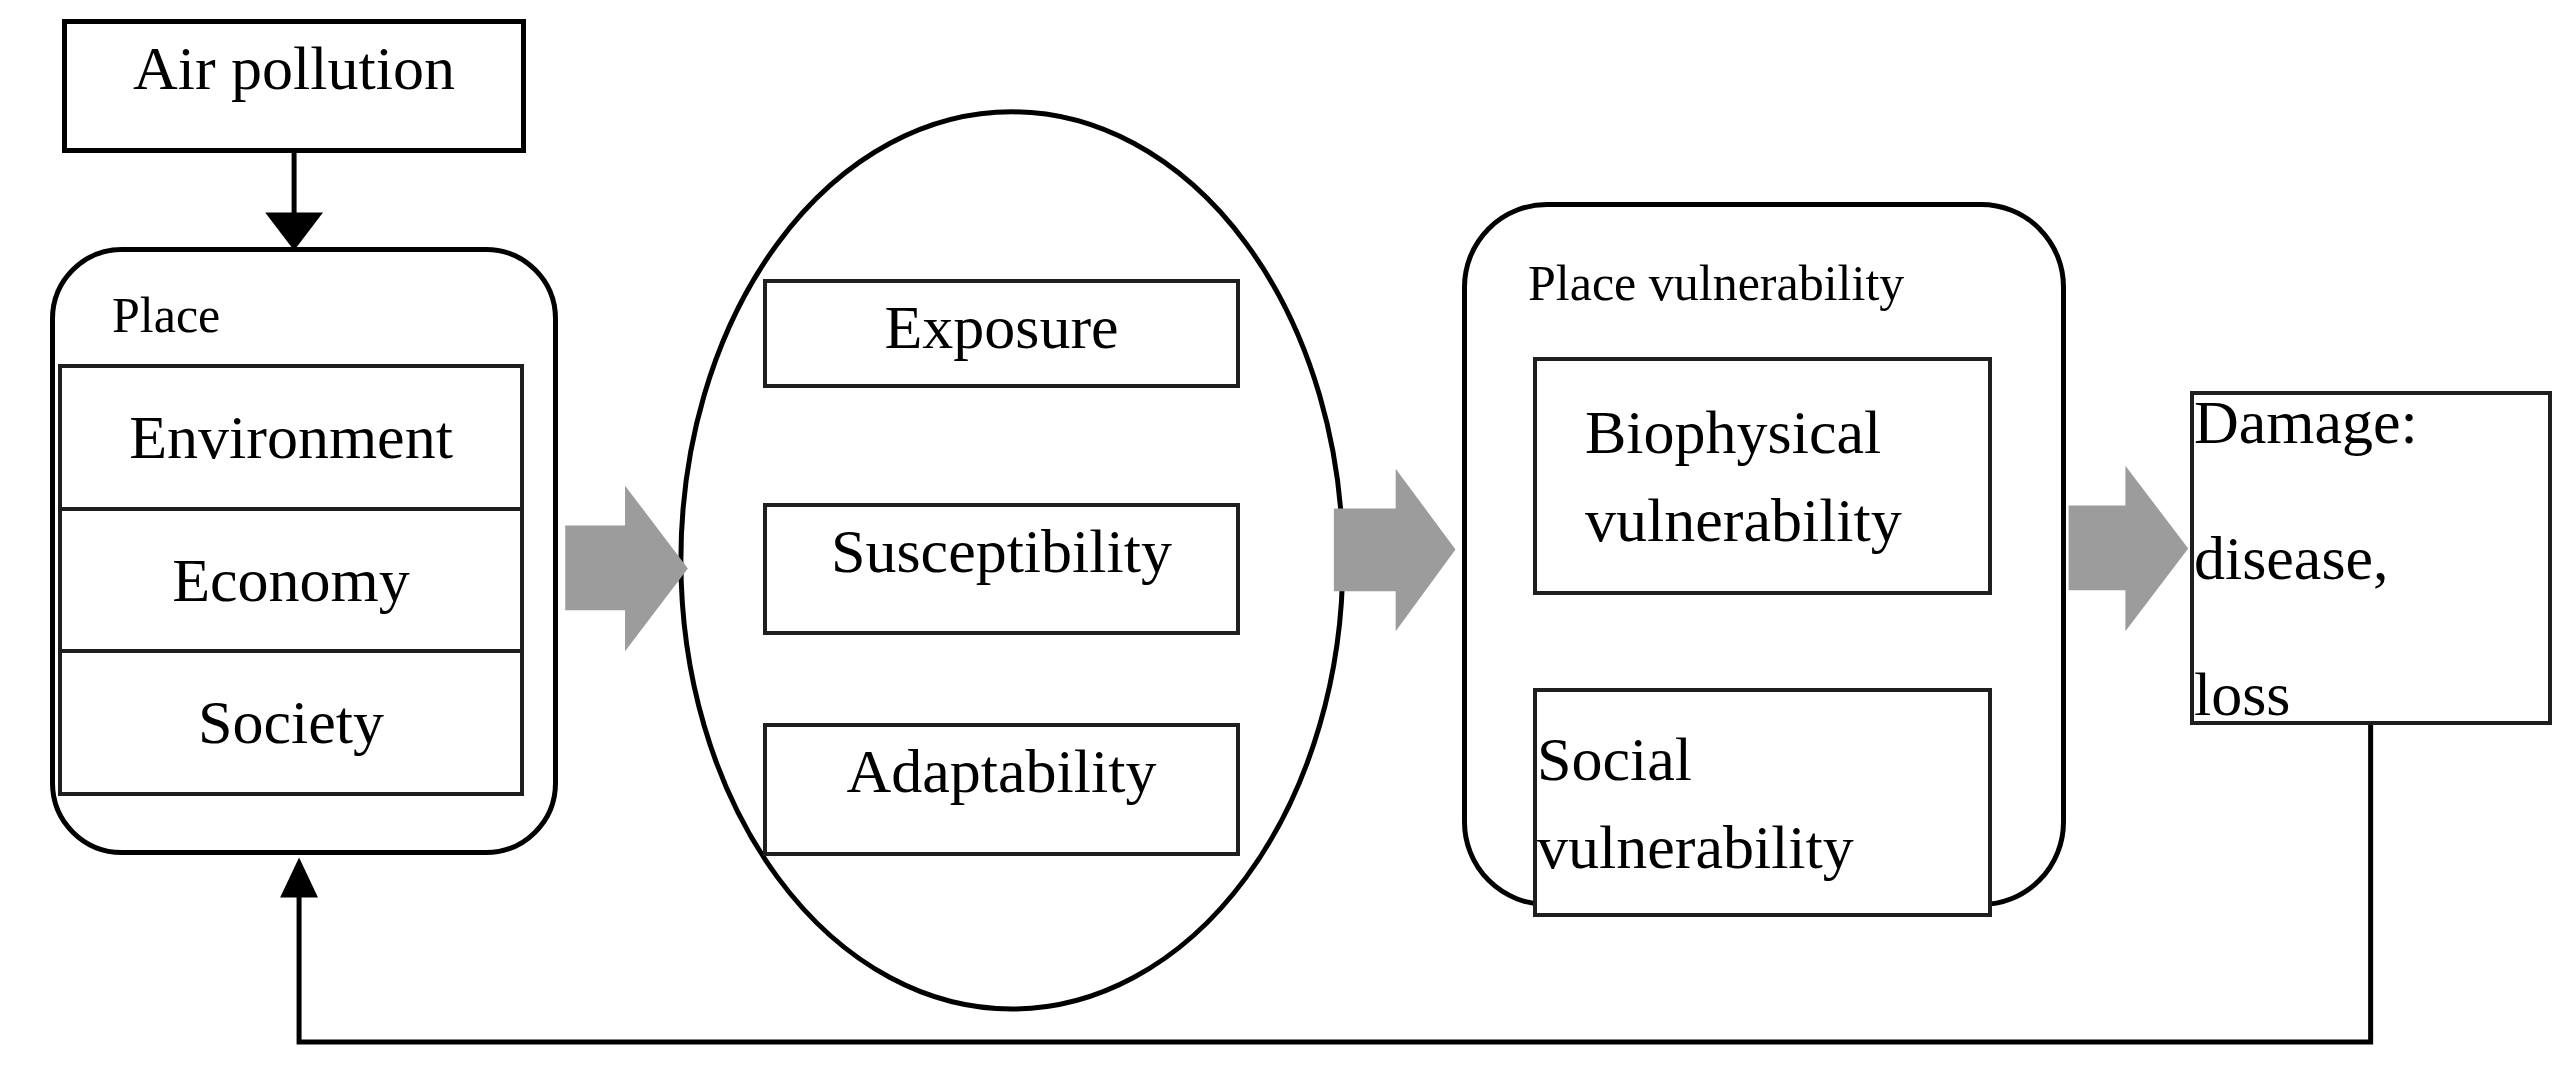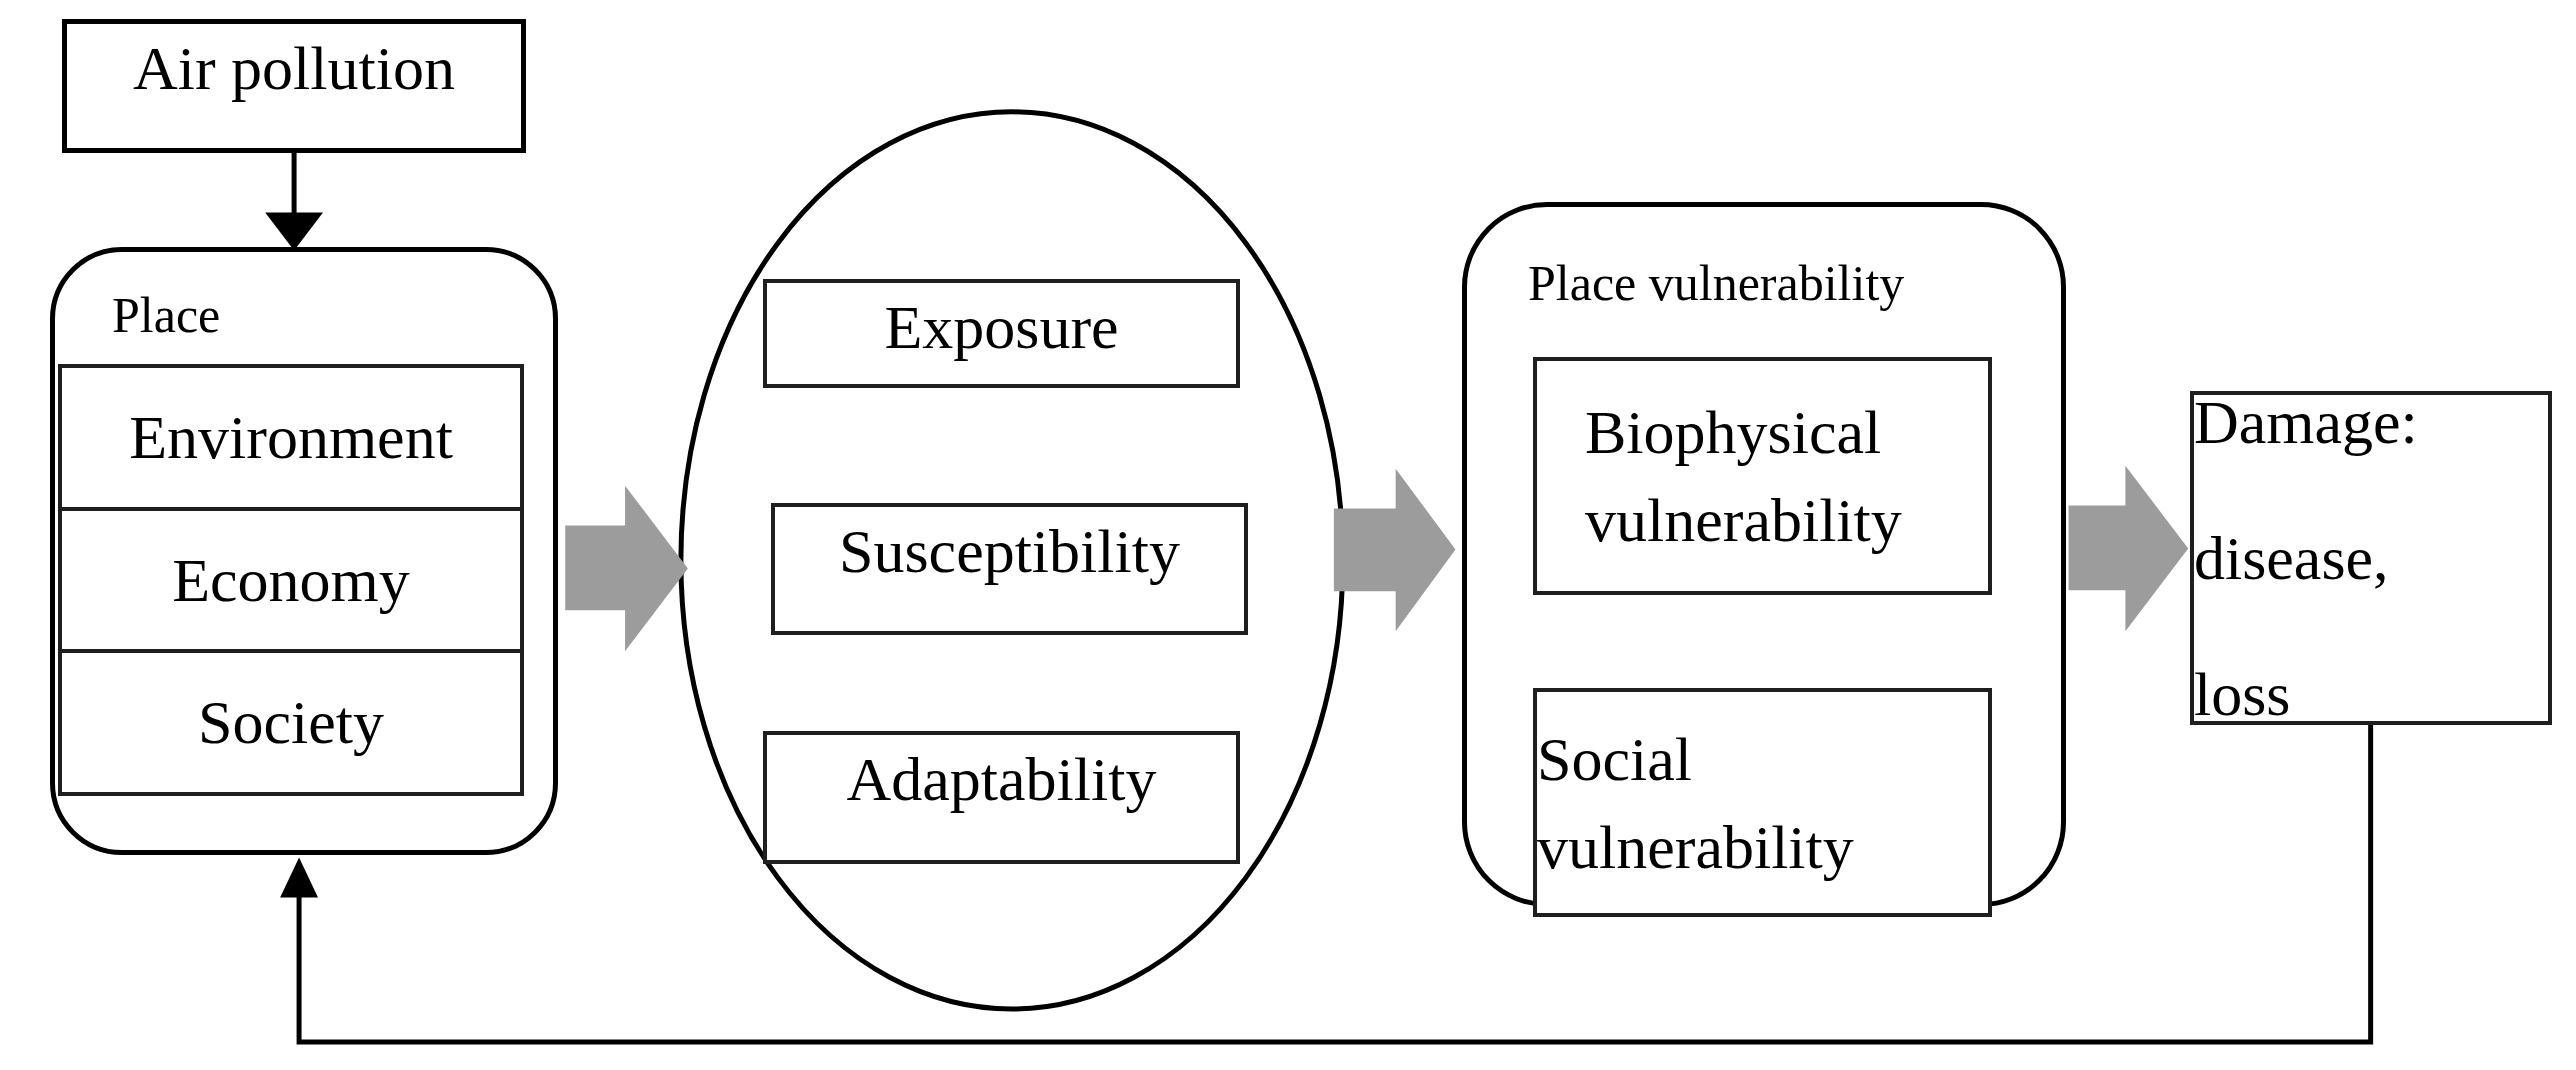--- a/index.html
+++ b/index.html
@@ -51,22 +51,22 @@
   }
   .stack-row{
     flex:1;display:flex;align-items:center;justify-content:center;
     font-size:62px;border-top:4px solid var(--inner-border);
   }
   .stack-row:first-child{border-top:none;}
 
   
   .ellipse-item{position:absolute;left:763px;width:477px;}
   #exposure-box{top:279px;height:109px;}
-  #susceptibility-box{top:503px;height:132px;margin-left:8px;}
-  #adaptability-box{top:723px;height:133px;margin-top:8px;}
+  #susceptibility-box{top:503px;height:132px;}
+  #adaptability-box{top:723px;height:133px;}
 
   
   #place-vulnerability-box{left:1462px;top:202px;width:604px;height:705px;border-radius:85px;}
   #place-vulnerability-label{left:1528px;top:252px;}
   #biophysical-box{left:1533px;top:357px;width:459px;height:238px;flex-direction:column;padding-left:48px;}
   #social-box{left:1533px;top:688px;width:459px;height:229px;flex-direction:column;}
 
   
   #damage-box{left:2190px;top:391px;width:362px;height:334px;flex-direction:column;gap:48px;}
 

